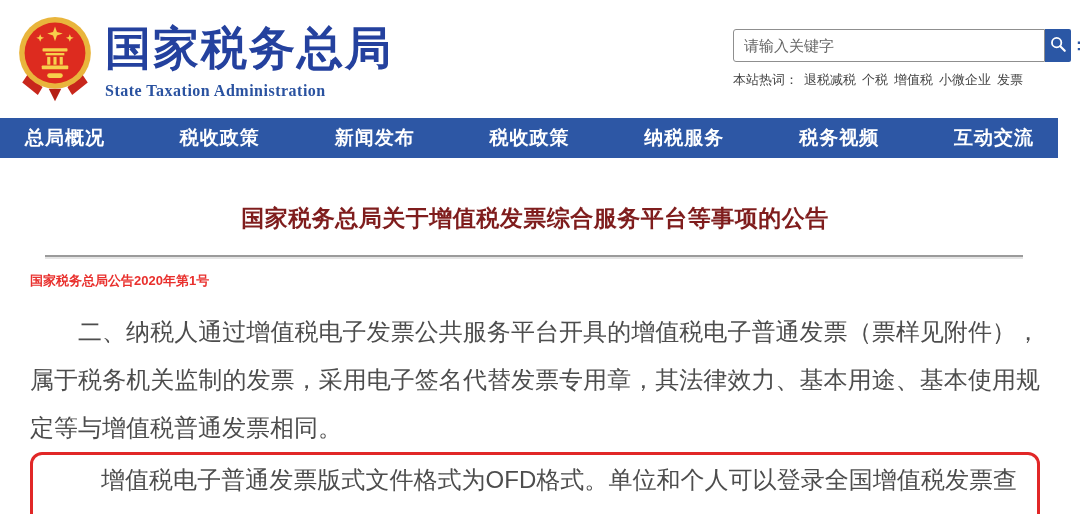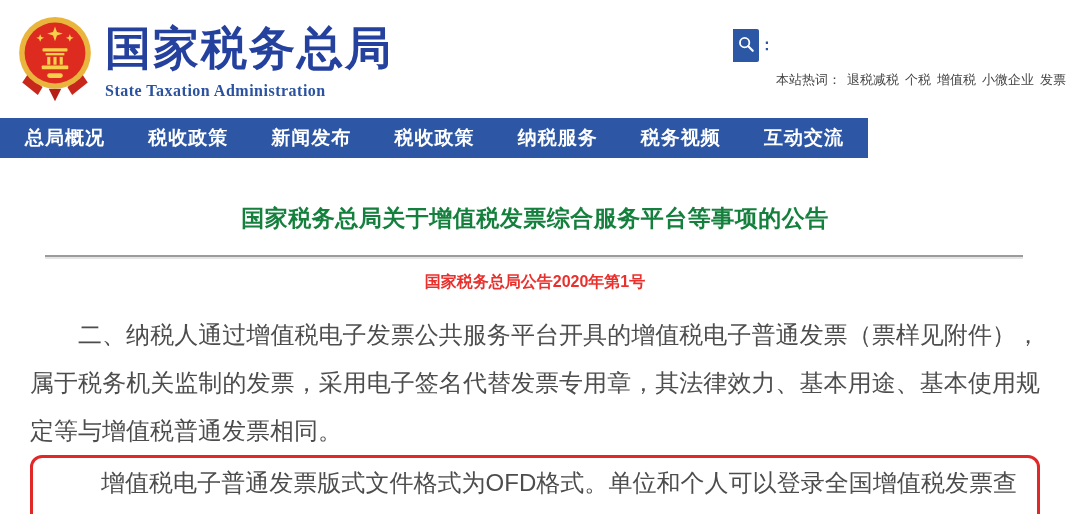--- a/index.html
+++ b/index.html
@@ -17,36 +17,36 @@
   .search-area { position: absolute; left: 733px; top: 29px; width: 347px; }
   .search-row { display: flex; align-items: stretch; height: 33px; }
   .search-input { width: 312px; height: 33px; border: 1px solid #8f8f8f; border-radius: 3px 0 0 3px;
     padding: 0 10px; font-size: 15px; color: #333; outline: none; }
   .search-input::placeholder { color: #666; }
   .search-btn { width: 26px; height: 33px; background: #2b57a5; border: none; border-radius: 0 2px 2px 0;
     display: flex; align-items: center; justify-content: center; cursor: pointer; padding: 0; }
   .search-extra { width: 9px; overflow: hidden; display: flex; align-items: center;
     color: #2b57a5; font-weight: bold; font-size: 16px; }
   .hot-words { margin-top: 9px; font-size: 13px; color: #444; white-space: nowrap; }
-  .hot-words .label { color: #444; margin-left: 43px; }
+  .hot-words .label { color: #444; }
   .hot-words a { color: #444; text-decoration: none; margin-left: 6px; cursor: pointer; }
 
   
-  .nav { width: 868px; height: 40px; background: #2d57a5; display: flex; align-items: center;
+  .nav { width: 1058px; height: 40px; background: #2d57a5; display: flex; align-items: center;
     justify-content: space-between; padding: 0 24px 0 25px; }
   .nav a { color: #ffffff; font-size: 19px; font-weight: bold; letter-spacing: 1px;
     text-decoration: none; cursor: pointer; white-space: nowrap; }
 
   
   .article { padding: 0 40px 0 30px; }
   .doc-title { margin-top: 46px; text-align: center; font-size: 23px; font-weight: bold;
-    color: #15803d; line-height: 28px; letter-spacing: 0.5px; }
+    color: #7f1d1d; line-height: 28px; letter-spacing: 0.5px; }
   .divider { margin: 23px 17px 0 15px; height: 2px; background: #9b9b9b;
     box-shadow: 0 2px 0 rgba(0,0,0,0.10); }
-  .doc-number { margin-top: 15px; text-align: center; font-size: 16px; font-weight: bold; color: #e9302d; }
+  .doc-number { margin-top: 15px; font-size: 13px; font-weight: bold; color: #e9302d; }
   .body-text { margin-top: 18px; font-size: 24px; line-height: 48px; color: #4d4d4d;
     text-indent: 2em; text-align: justify; }
   .highlight-box { margin: 0 0 12px 0px; border: 3px solid #e12727; border-radius: 12px;
     padding: 1px 20px; }
   .highlight-box .body-text { margin-top: 0; word-break: break-all; }
 </style>
 </head>
 <body>
 
 <div class="header">
@@ -79,20 +79,21 @@
     </span>
   </div>
 
   <div class="brand">
     <div class="brand-title">国家税务总局</div>
     <div class="brand-sub">State Taxation Administration</div>
   </div>
 
   <div class="search-area">
     <div class="search-row">
+      <input class="search-input" type="text" placeholder="请输入关键字" style="">
       <button class="search-btn">
         <span>
           <svg width="18" height="18" viewBox="0 0 20 20">
             <circle cx="8.5" cy="8.5" r="5.2" fill="none" stroke="#ffffff" stroke-width="2"></circle>
             <line x1="12.5" y1="12.5" x2="17.5" y2="17.5" stroke="#ffffff" stroke-width="2.4" stroke-linecap="round"></line>
           </svg>
         </span>
       </button>
       <span class="search-extra">：</span>
     </div>

